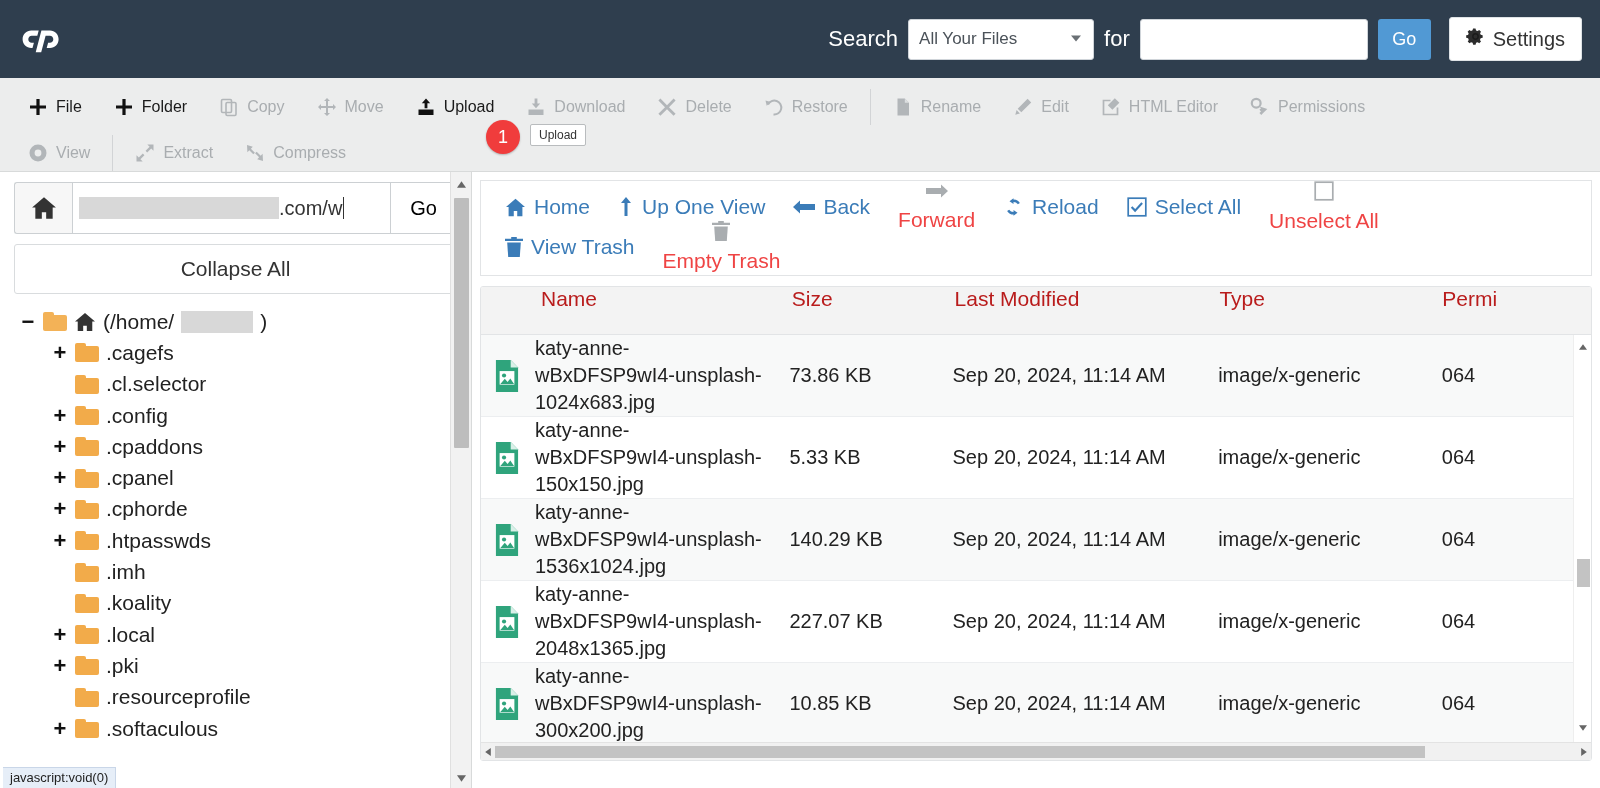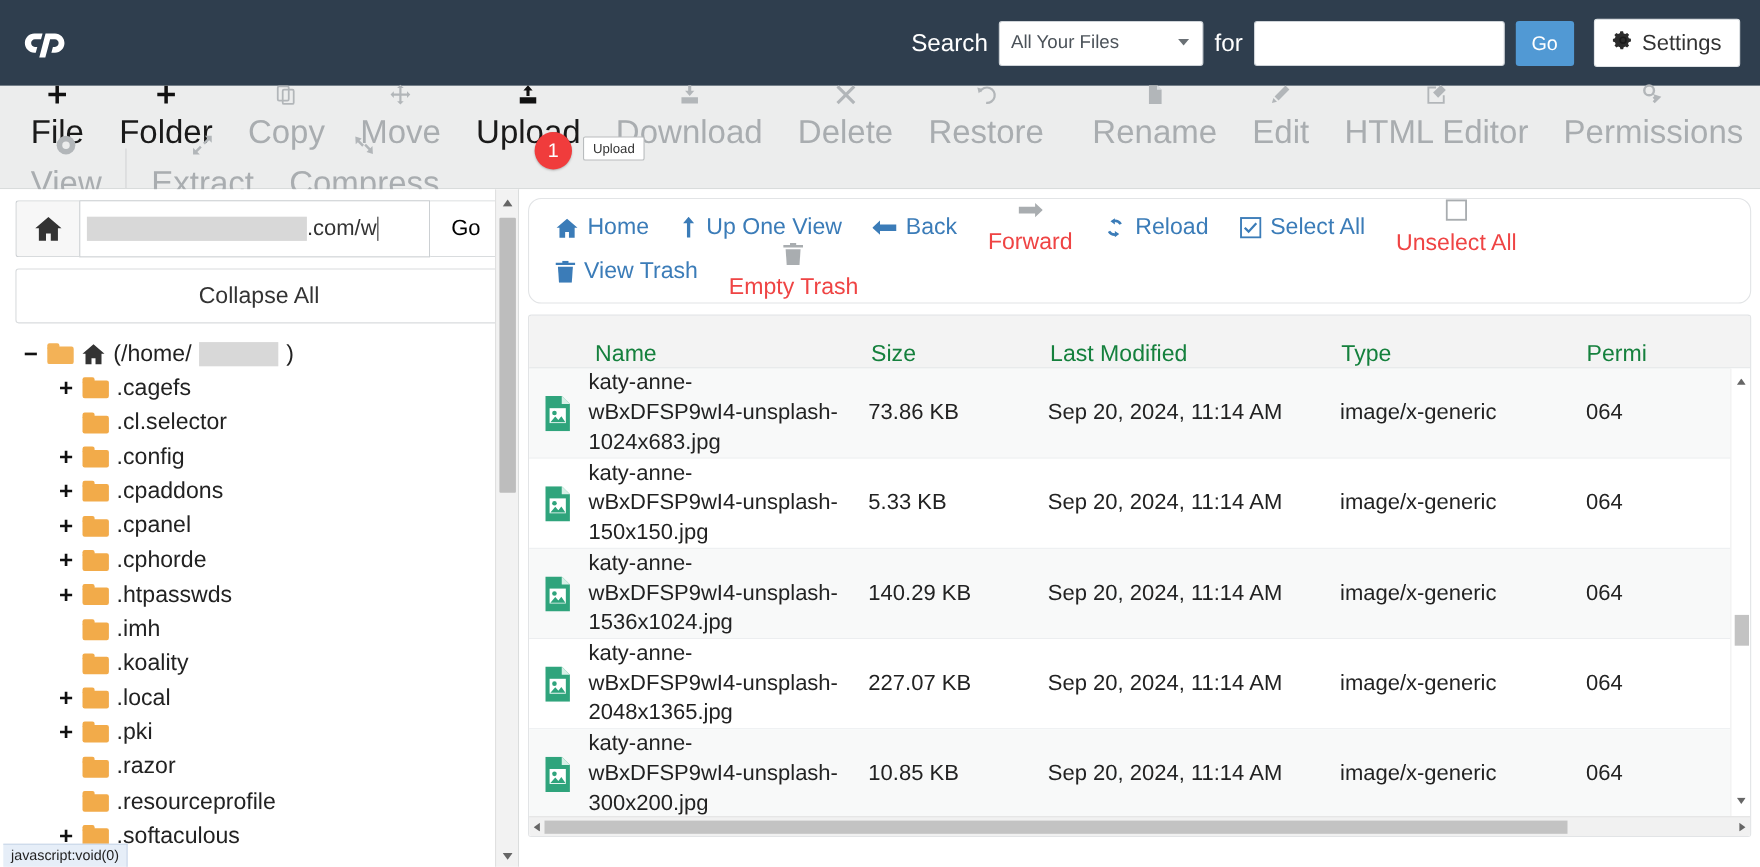--- a/index.html
+++ b/index.html
@@ -53,21 +53,21 @@
   }
 
   
   .toolbar {
     background: #eceded; border-bottom: 1px solid #d8dada;
     padding: 6px 12px 8px 12px; position: relative; height: 94px;
   }
   .tb-row { display: flex; align-items: center; height: 46px; }
   .tb-item {
     display: flex; align-items: center; gap: 8px;
-    font-size: 30px; padding: 0 16px; white-space: nowrap; flex-direction: column;
+    font-size: 16px; padding: 0 16px; white-space: nowrap;
   }
   .tb-item.enabled { color: #1a1a1a; cursor: pointer; }
   .tb-item.disabled { color: #a9adb0; cursor: default; }
   .tb-sep { width: 1px; height: 36px; background: #d2d4d6; margin: 0 6px; }
   .tb-icon { display: inline-flex; align-items: center; justify-content: center; }
 
   .upload-badge {
     position: absolute; left: 486px; top: 42px;
     width: 34px; height: 34px; border-radius: 50%;
     background: #f03c3c; color: #fff; font-size: 18px;
@@ -141,35 +141,35 @@
   .sb-thumb {
     position: absolute; left: 3px; top: 26px; width: 15px; height: 250px;
     background: #bdbdbd; border-radius: 1px;
   }
   .sb-arr { position:absolute; left:0; width:21px; height:20px; display:flex; align-items:center; justify-content:center; }
   .sb-arr.up { top: 2px; } .sb-arr.dn { bottom: 4px; }
 
   
   .main { flex: 1; position: relative; padding: 8px 8px 0 8px; background: #fff; overflow: hidden; }
   .navbar {
-    border: 1px solid #e2e4e6; border-radius: 12px; background: #fff;
+    border: 1px solid #e2e4e6; border-radius: 0; background: #fff;
     padding: 6px 10px 8px 10px; margin-bottom: 10px;
   }
   .nav-row { display: flex; align-items: center; height: 40px; }
   .nav-item {
     display: flex; align-items: center; gap: 8px; font-size: 21px;
     padding: 0 14px; white-space: nowrap;
   }
   .nav-item.enabled { color: #3b7cb8; cursor: pointer; }
   .nav-item.disabled { color: #ef4444; cursor: default; flex-direction: column; }
 
   .table-box { border: 1px solid #e2e4e6; border-radius: 3px; position: relative; height: 475px; overflow: hidden; }
   .thead {
     display: flex; background: #f3f3f3; border-bottom: 1px solid #e2e4e6;
-    height: 48px; align-items: flex-end; color: #15803d; font-size: 21px;
+    height: 48px; align-items: flex-start; color: #b91c1c; font-size: 21px;
   }
   .c-name { width: 330px; padding-left: 60px; }
   .c-size { width: 145px; }
   .c-mod  { width: 285px; margin-left: 28px; }
   .c-type { width: 240px; }
   .c-perm { width: 160px; }
   .rows { position: relative; }
   .row {
     display: flex; align-items: center; min-height: 66.6px;
     border-bottom: 1px solid #eceef0; font-size: 20px; color: #222;
@@ -458,25 +458,20 @@
         <span>.local</span>
       </div>
       <div class="tree-node child">
         <span class="tw">+</span>
         <span class="folder-ico"></span>
         <span>.pki</span>
       </div>
       <div class="tree-node child">
         <span class="tw"></span>
         <span class="folder-ico"></span>
-        <span>.razor</span>
-      </div>
-      <div class="tree-node child">
-        <span class="tw"></span>
-        <span class="folder-ico"></span>
         <span>.resourceprofile</span>
       </div>
       <div class="tree-node child">
         <span class="tw">+</span>
         <span class="folder-ico"></span>
         <span>.softaculous</span>
       </div>
     </div>
 
     <div class="sb-scroll">

